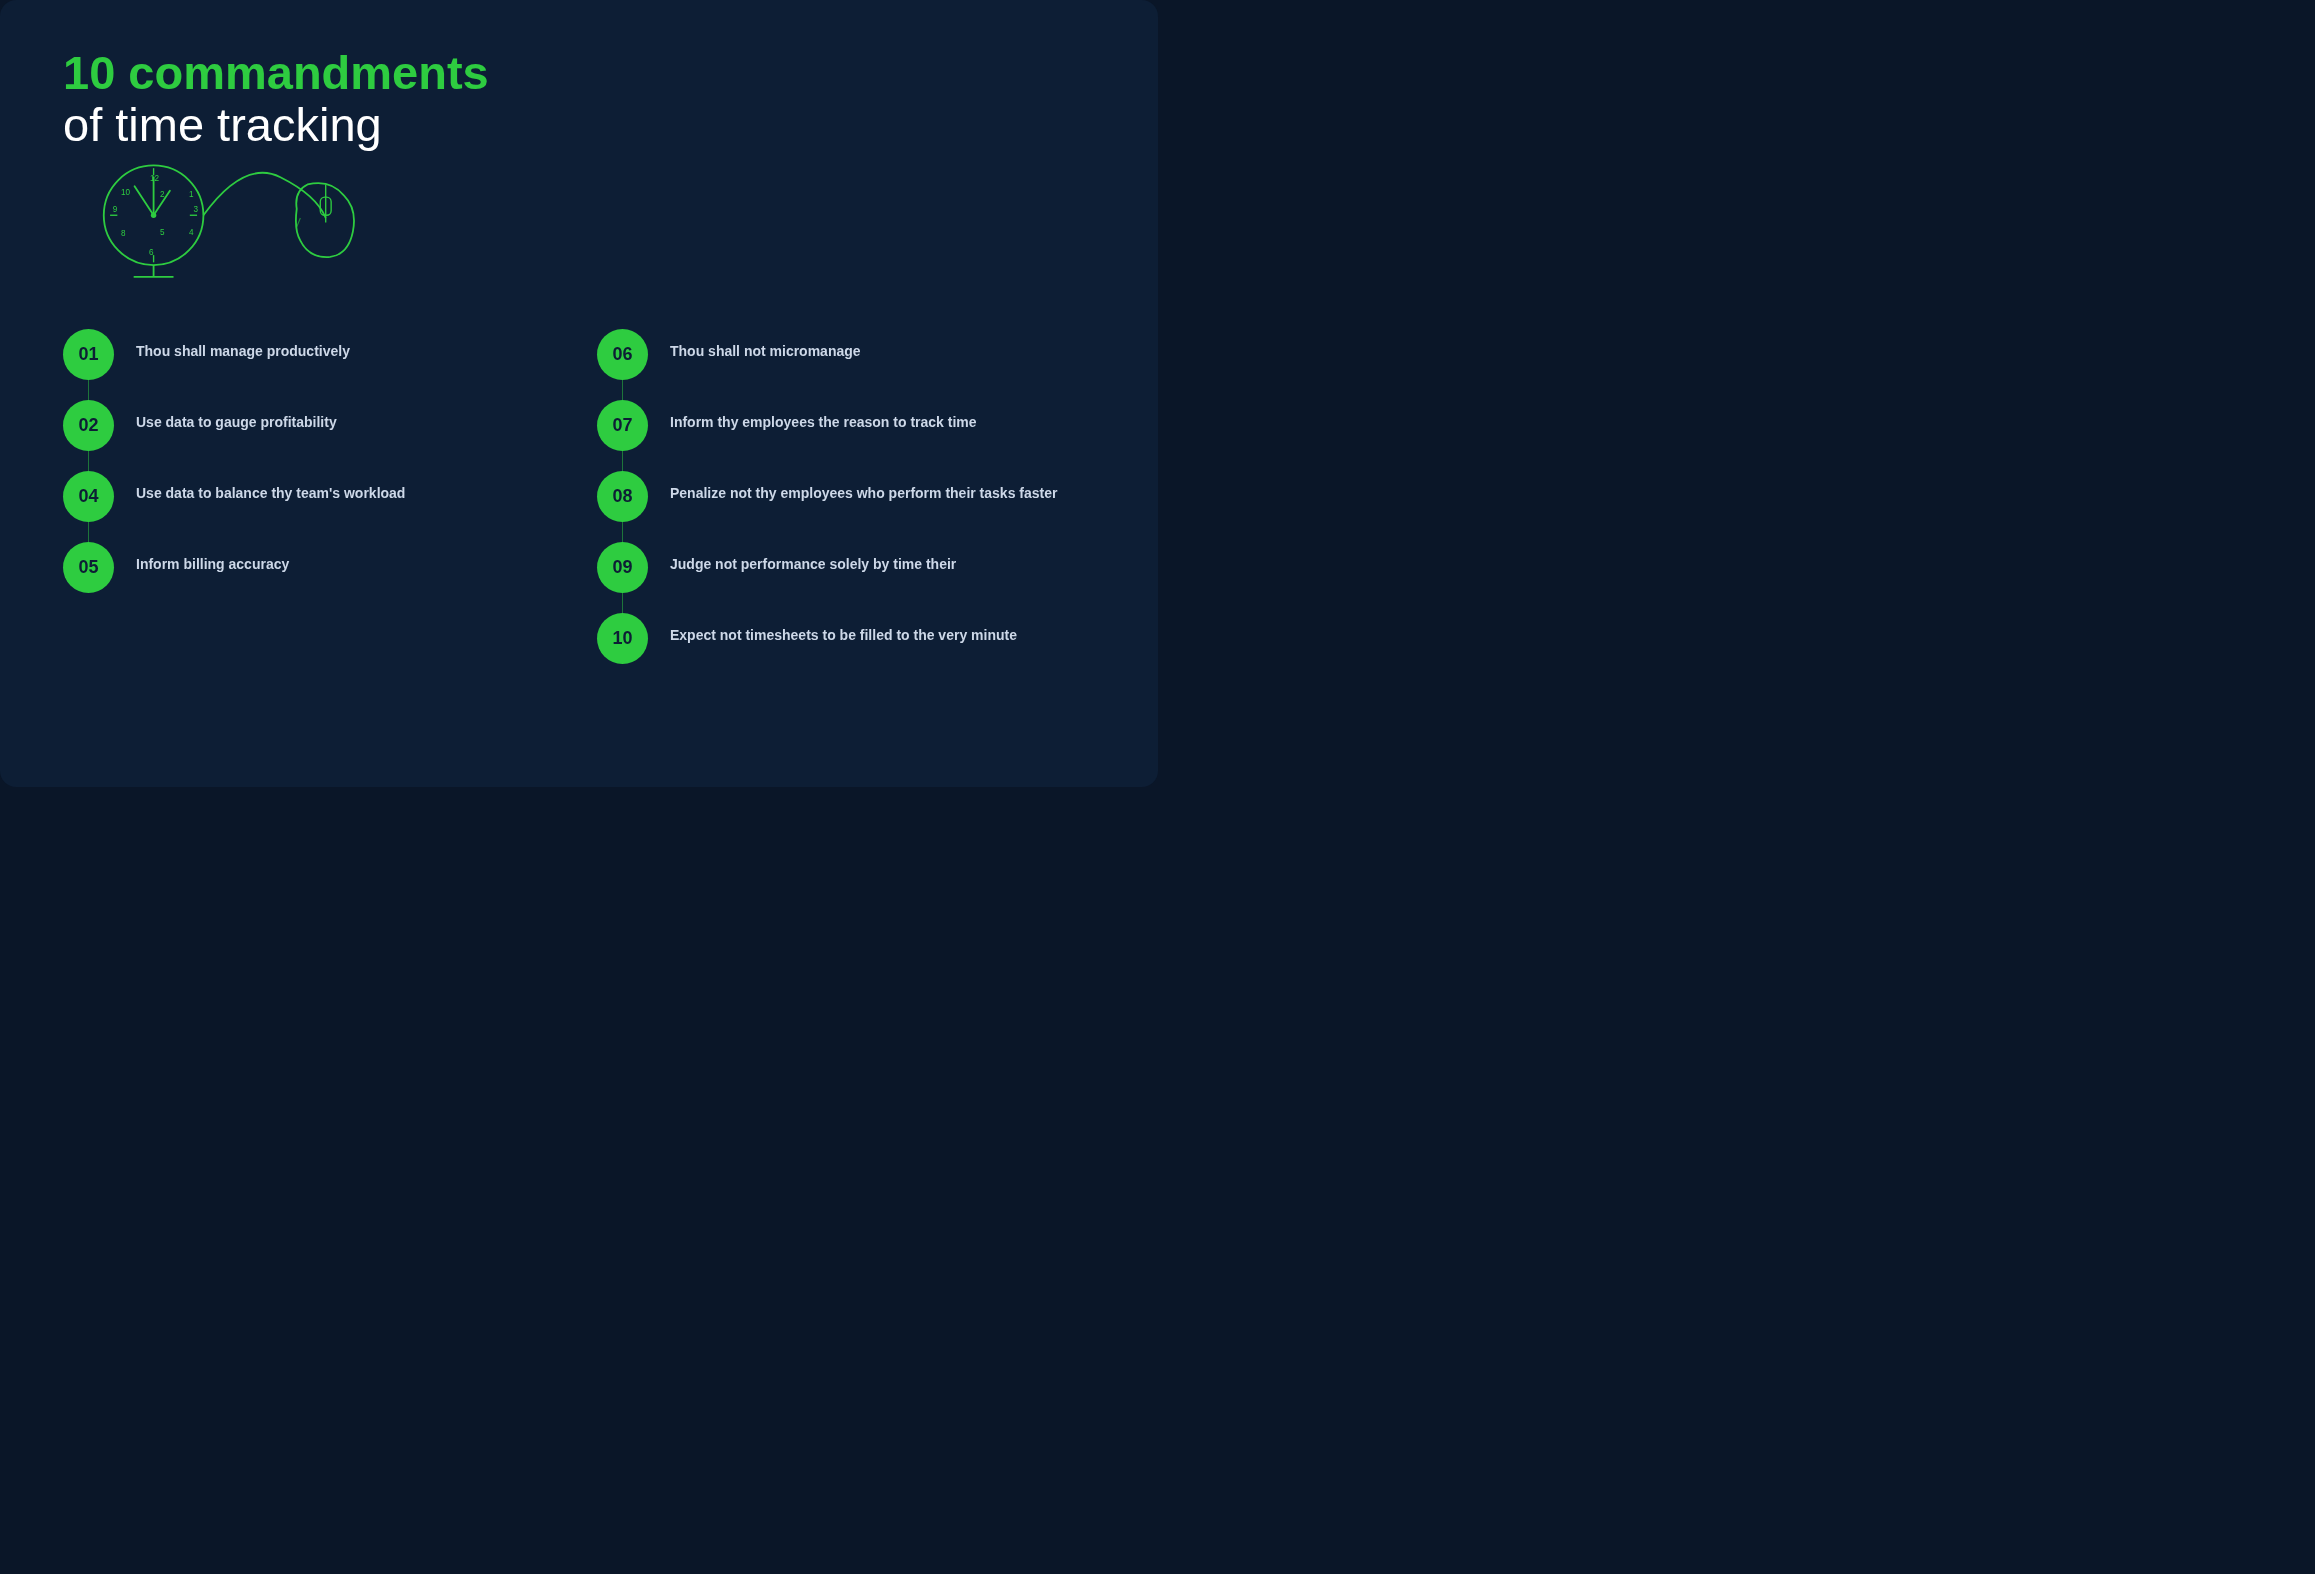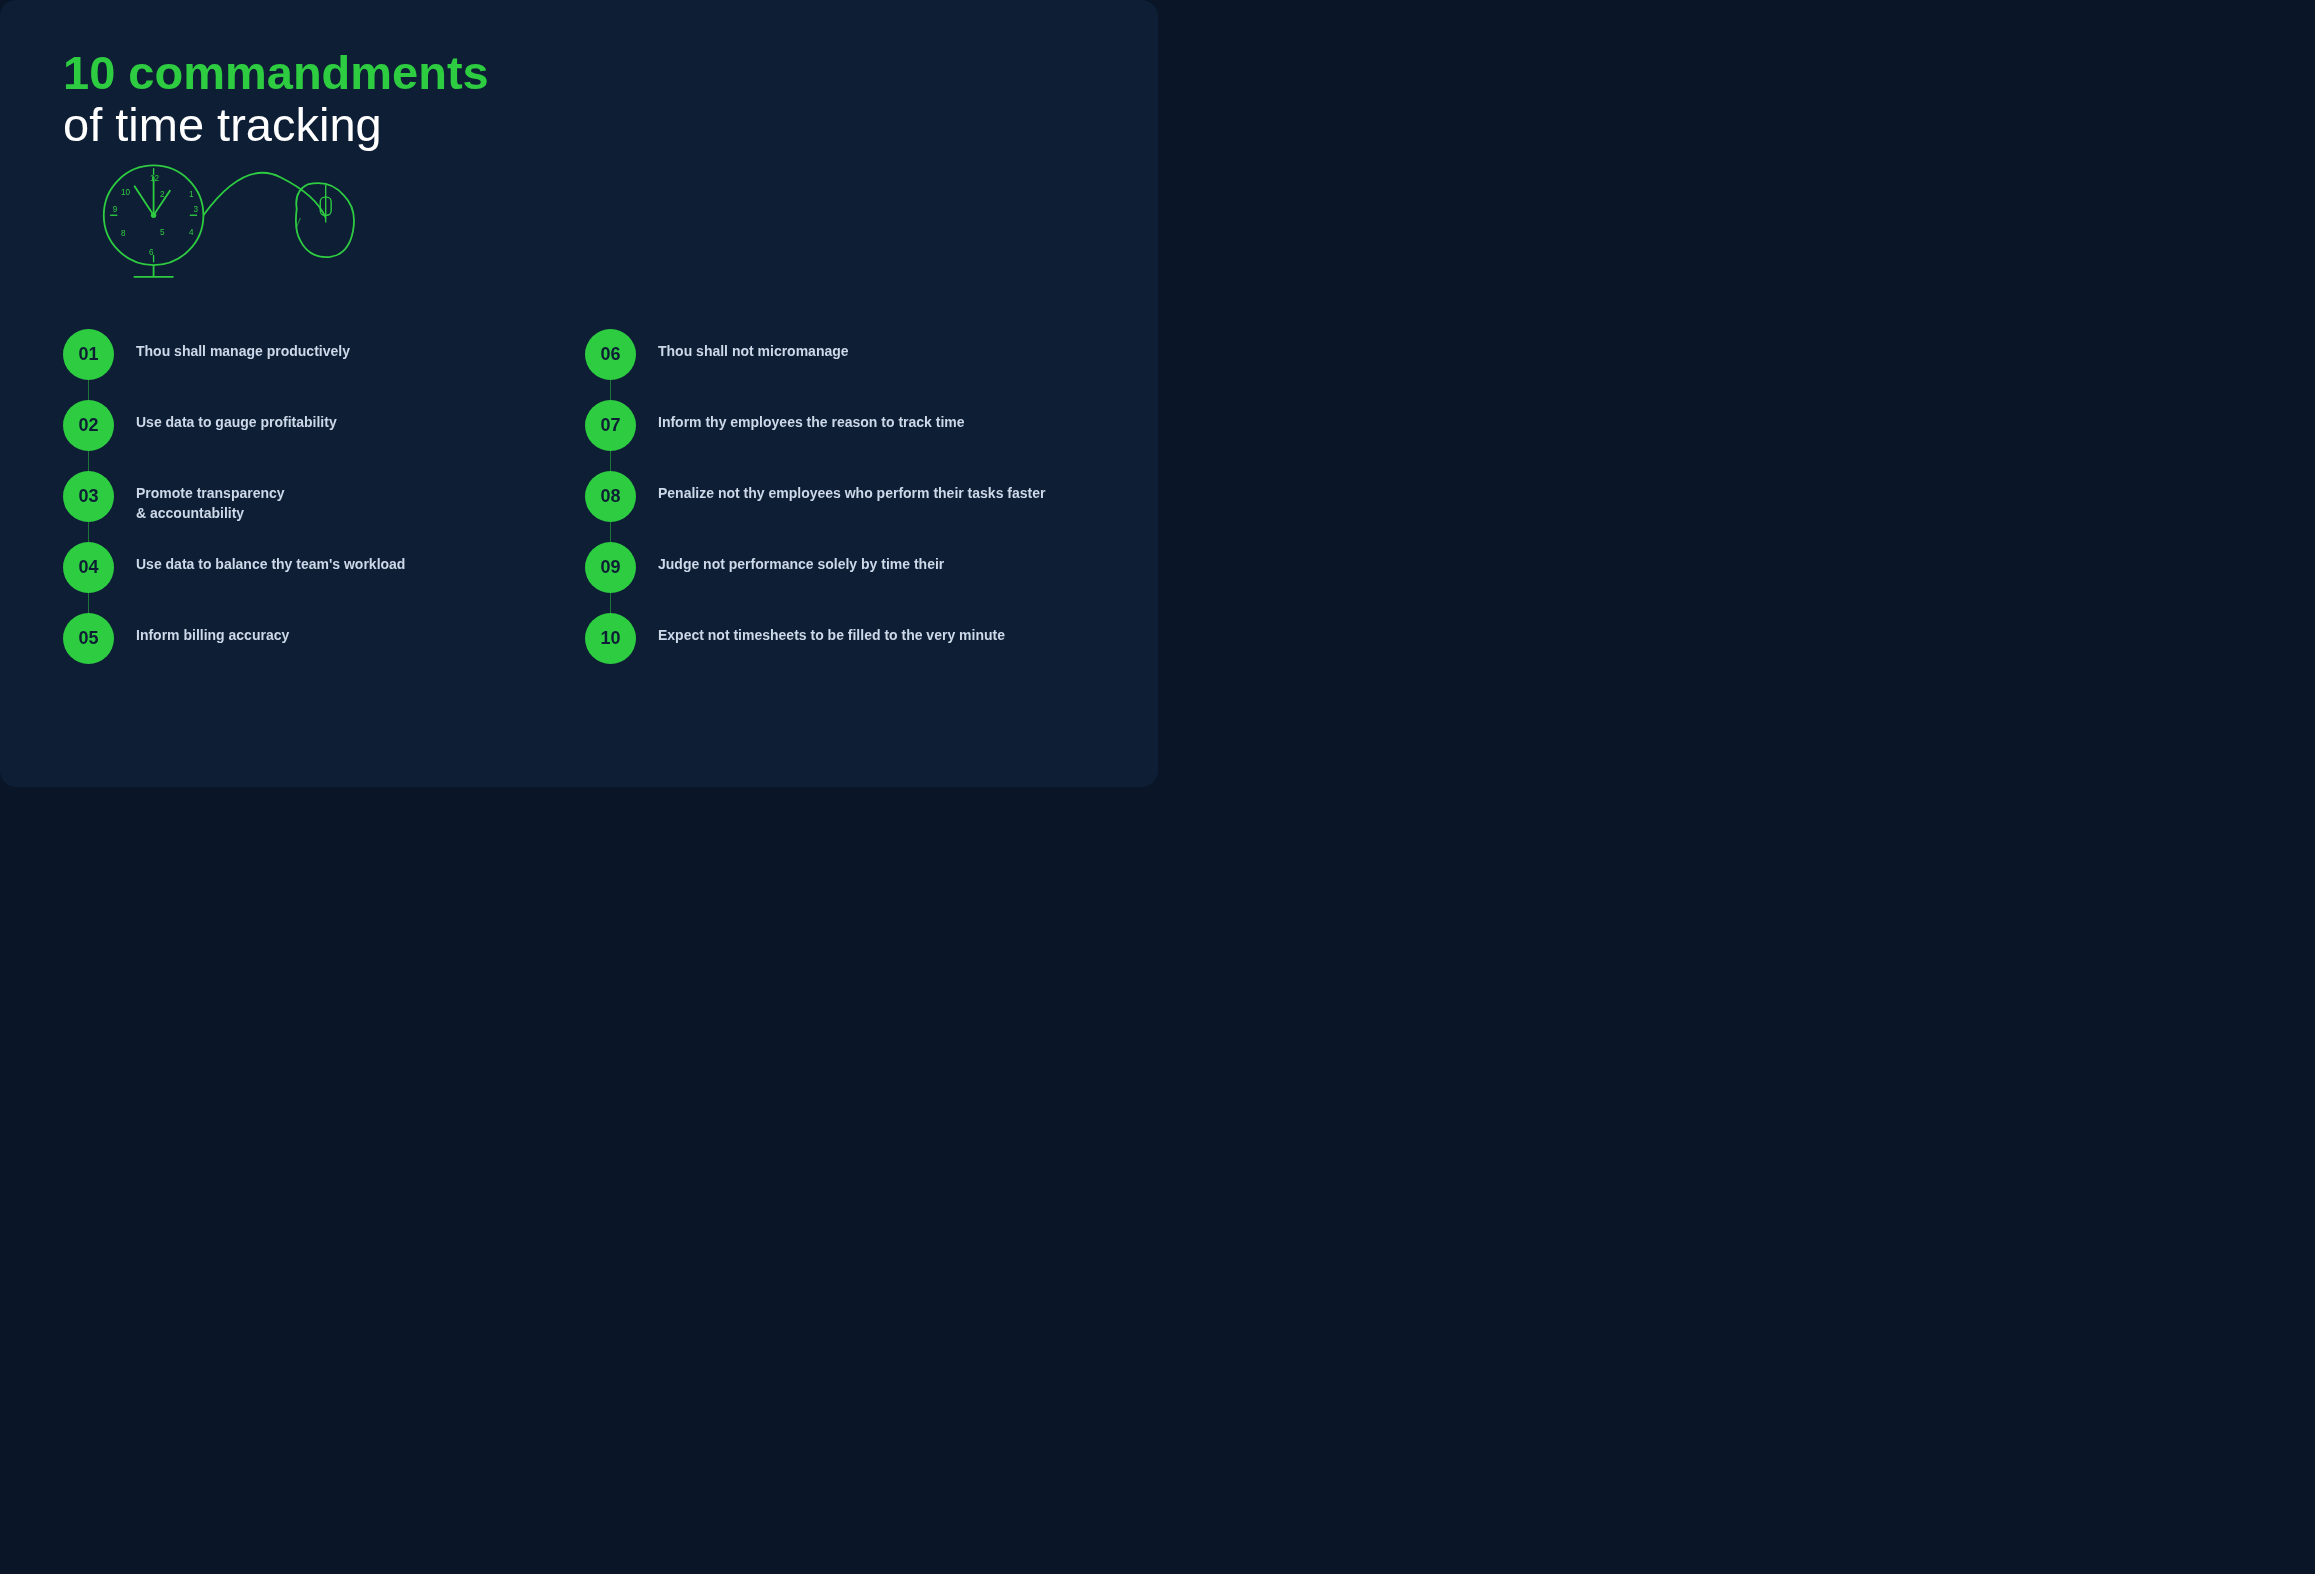--- a/index.html
+++ b/index.html
@@ -61,21 +61,20 @@
       flex-shrink: 0;
     }
 
     
     .commandments-grid {
       display: grid;
       grid-template-columns: 1fr 1fr;
       column-gap: 36px;
       row-gap: 0;
       flex: 1;
-      gap: 12px;
     }
 
     .column {
       display: flex;
       flex-direction: column;
     }
 
     .commandment-item {
       display: flex;
       align-items: flex-start;
@@ -198,27 +197,20 @@
       </div>
         <div class="commandment-item">
         <div class="number-col">
           <div class="number-circle">02</div>
           <div class="connector-line"></div>
         </div>
         <div class="commandment-text">Use data to gauge profitability</div>
       </div>
         <div class="commandment-item">
         <div class="number-col">
-          <div class="number-circle">03</div>
-          <div class="connector-line"></div>
-        </div>
-        <div class="commandment-text">Promote transparency<br>&amp; accountability</div>
-      </div>
-        <div class="commandment-item">
-        <div class="number-col">
           <div class="number-circle">04</div>
           <div class="connector-line"></div>
         </div>
         <div class="commandment-text">Use data to balance thy team's workload</div>
       </div>
         <div class="commandment-item no-connector">
         <div class="number-col">
           <div class="number-circle">05</div>
 
         </div>

